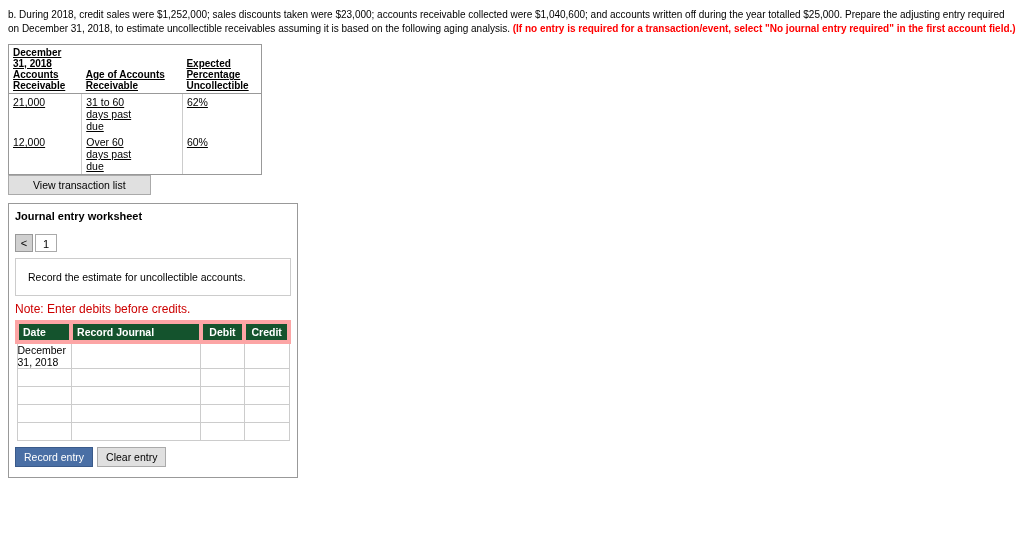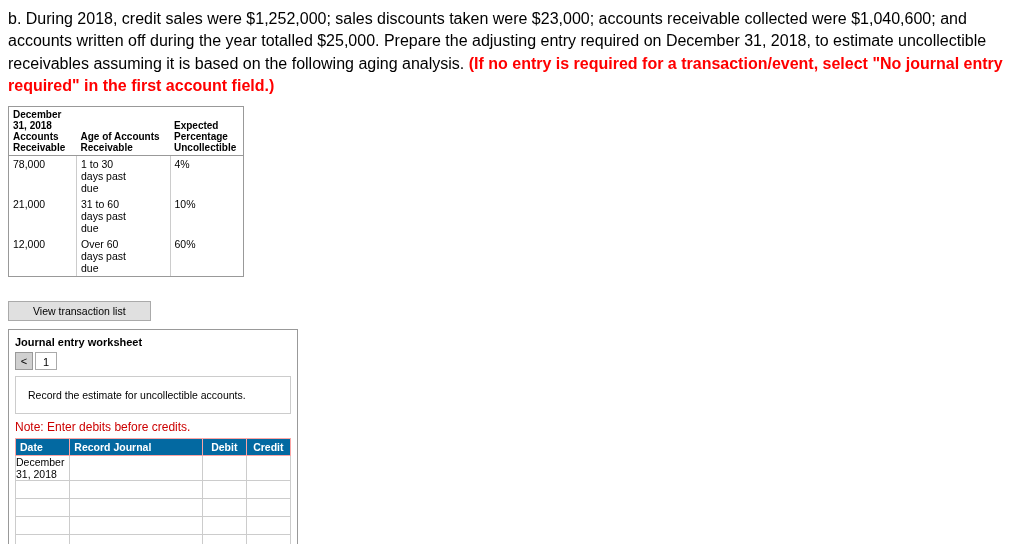--- a/index.html
+++ b/index.html
@@ -4,32 +4,33 @@
   <style>
     * { box-sizing: border-box; margin: 0; padding: 0; }
     body {
       font-family: Arial, sans-serif;
       font-size: 11px;
       background: #fff;
       color: #000;
       padding: 8px;
     }
     .instruction-text {
-      font-size: 16px;
+      font-size: 10px;
       margin-bottom: 8px;
       line-height: 1.4;
     }
     .red-bold {
       color: red;
       font-weight: bold;
     }
     .aging-table {
       border: 1px solid #999;
-      margin-bottom: 24px;
-      width: 236px;
+      margin-bottom: 0;
+      width: 254px;
+      text-decoration: underline;
     }
     .aging-table table {
       width: 100%;
       border-collapse: collapse;
       font-size: 10.5px;
     }
     .aging-table table th {
       border-bottom: 1px solid #999;
       padding: 2px 4px;
       text-align: left;
@@ -60,21 +61,21 @@
     }
 
     .journal-section {
       border: 1px solid #999;
       width: 290px;
       padding: 6px;
     }
     .journal-title {
       font-weight: bold;
       font-size: 11px;
-      margin-bottom: 4px;
+      margin-bottom: 12px;
     }
     .nav-row {
       display: flex;
       align-items: center;
       margin-bottom: 6px;
     }
     .nav-btn {
       background: #d0d0d0;
       border: 1px solid #999;
       width: 18px;
@@ -110,25 +111,25 @@
       margin-bottom: 4px;
     }
 
     .journal-table {
       width: 100%;
       border-collapse: collapse;
       font-size: 10.5px;
       margin-bottom: 6px;
     }
     .journal-table th {
-      background: #0369a1;
+      background: #14532d;
       color: #fff;
       padding: 2px 4px;
       text-align: left;
-      border: 1px solid #fca5a5;
+      border: 4px solid #fca5a5;
     }
     .journal-table th.center { text-align: center; }
     .journal-table td {
       border: 1px solid #ccc;
       padding: 0;
       height: 18px;
       vertical-align: middle;
     }
     .journal-table td input {
       width: 100%;
@@ -189,28 +190,23 @@
   <table>
     <thead>
       <tr>
         <th class="col-amount">December 31, 2018 Accounts Receivable</th>
         <th class="col-age">Age of Accounts Receivable</th>
         <th class="col-pct">Expected Percentage Uncollectible</th>
       </tr>
     </thead>
     <tbody>
       <tr>
-        <td>78,000</td>
-        <td>1 to 30<br>days past<br>due</td>
-        <td>4%</td>
-      </tr>
-      <tr>
         <td>21,000</td>
         <td>31 to 60<br>days past<br>due</td>
-        <td>10%</td>
+        <td>62%</td>
       </tr>
       <tr>
         <td>12,000</td>
         <td>Over 60<br>days past<br>due</td>
         <td>60%</td>
       </tr>
     </tbody>
   </table>
 </div>
 

